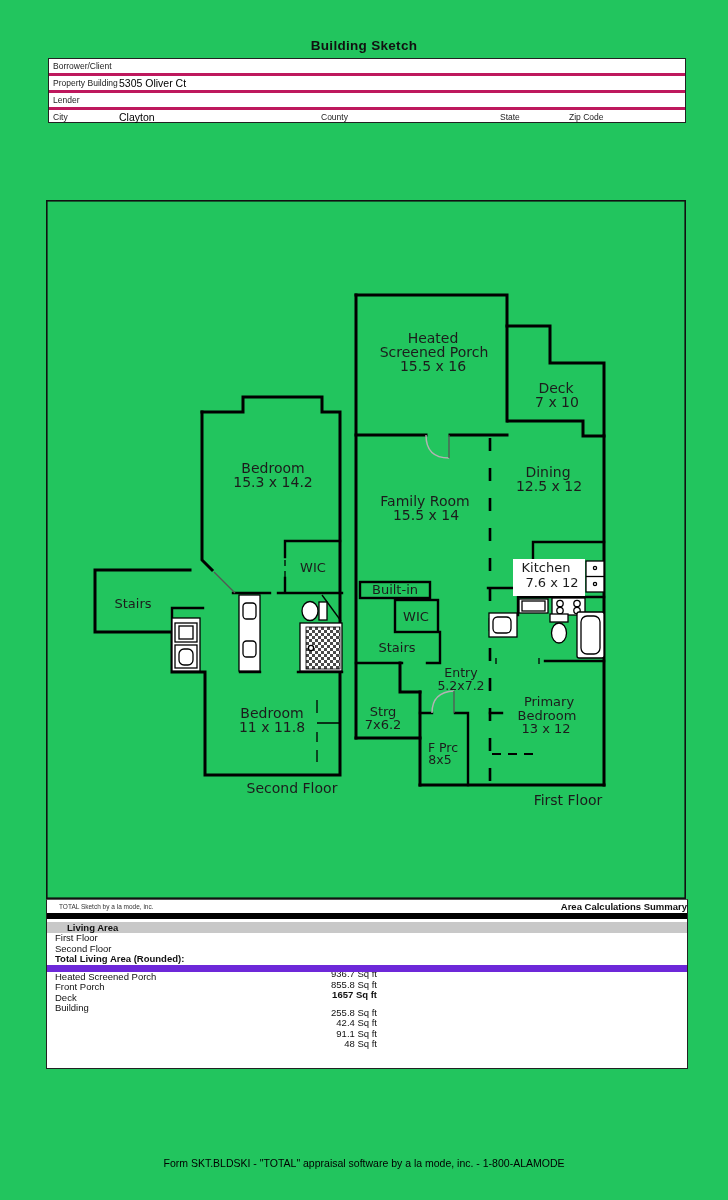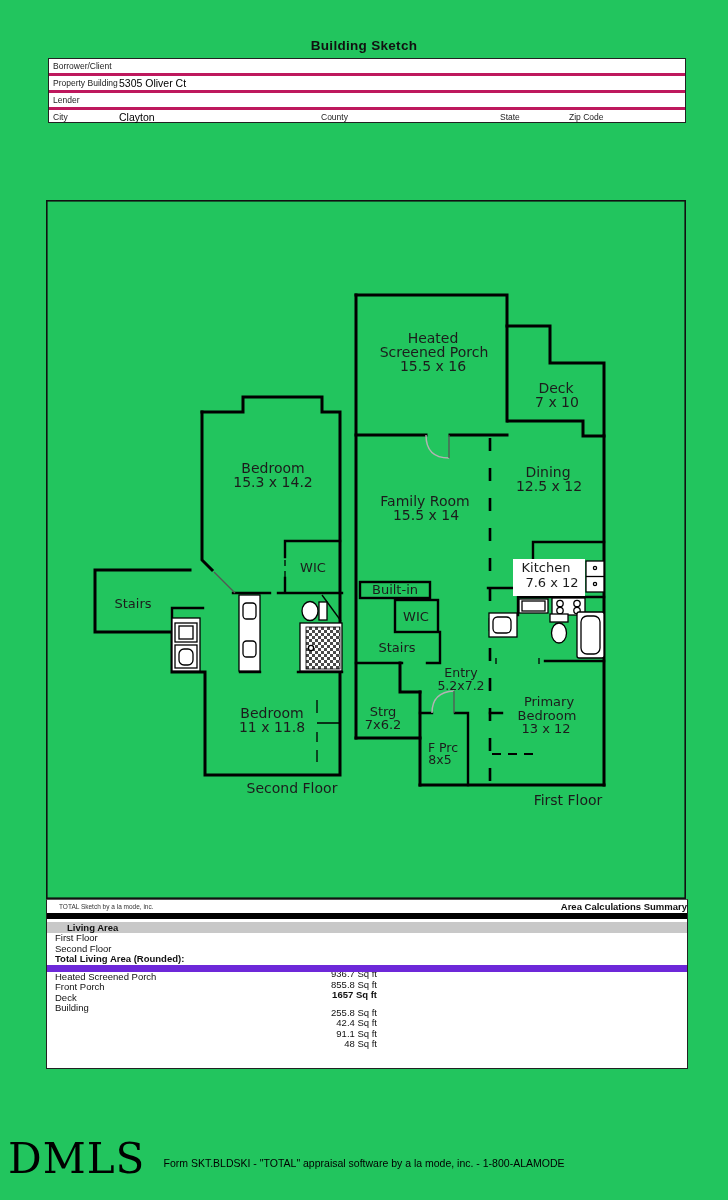--- a/index.html
+++ b/index.html
@@ -241,16 +241,15 @@
     <div class="srow">
       <span>Deck</span>
       <span class="val">91.1 Sq ft</span>
     </div>
     <div class="srow">
       <span>Building</span>
       <span class="val">48 Sq ft</span>
     </div>
   </div>
 
-  <div id="brand-logo">DMLS</div>
   <div id="footer-line">Form SKT.BLDSKI - "TOTAL" appraisal software by a la mode, inc. - 1-800-ALAMODE</div>
 
 </div>
 
 </body></html>

